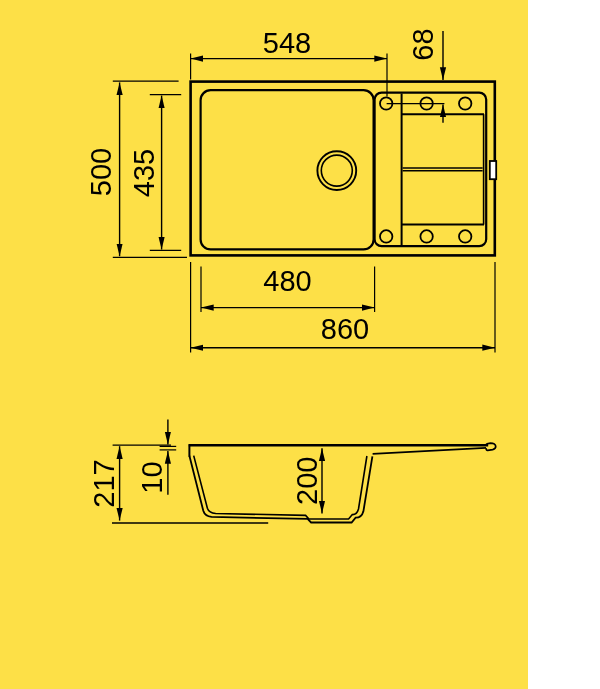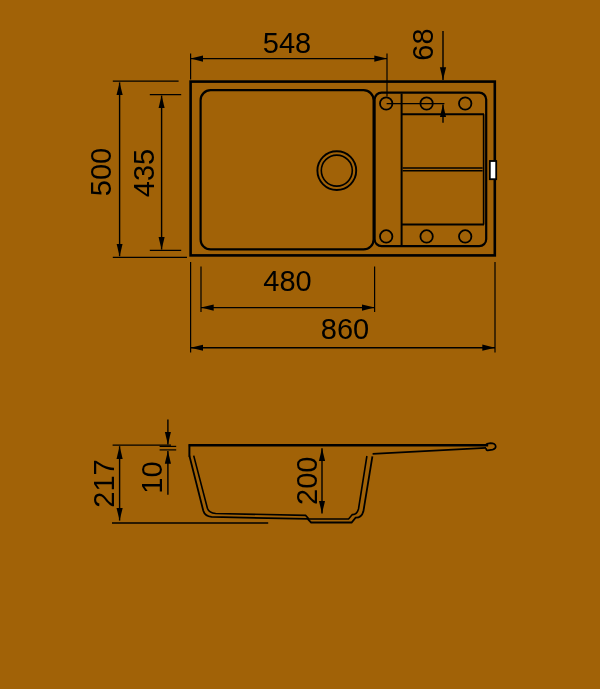--- a/index.html
+++ b/index.html
@@ -1,16 +1,16 @@
 <!DOCTYPE html>
 <html><head>
 <meta charset="utf-8">
 <style>
   html,body{margin:0;padding:0;background:#ffffff;}
-  .canvas-wrap{width:600px;height:689px;background:#a16207;position:relative;}
+  .canvas-wrap{width:528px;height:689px;background:#fde047;position:relative;}
   svg{display:block;}
   .dim-text{
     font-family:"Liberation Sans", sans-serif;
     font-size:29px;
     fill:#000000;
     text-anchor:middle;
   }
   .ln{stroke:#000000;fill:none;}
 </style>
 </head>

